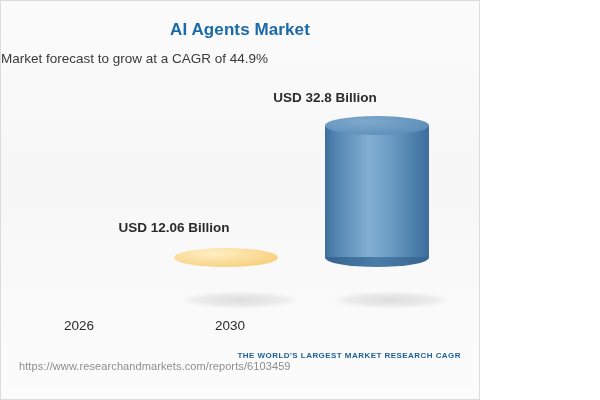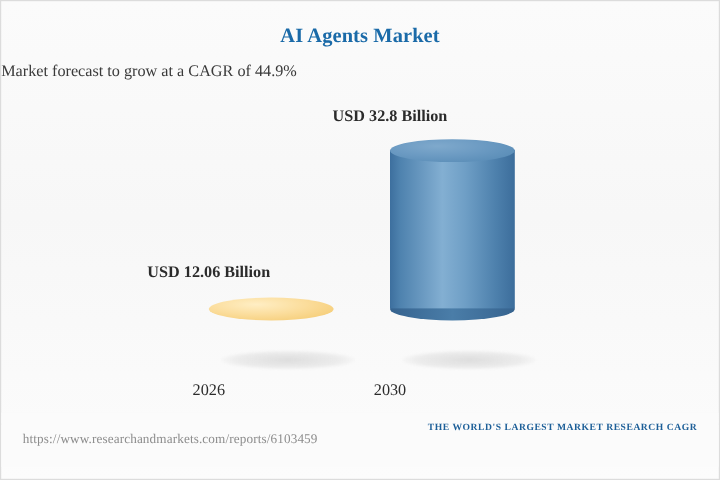--- a/index.html
+++ b/index.html
@@ -5,27 +5,26 @@
   html, body {
     margin: 0;
     padding: 0;
     background: #ffffff;
   }
   body {
     font-family: "Liberation Sans", sans-serif;
   }
   #page {
     position: relative;
-    width: 600px;
+    width: 480px;
     height: 400px;
     box-sizing: border-box;
     border: 1px solid #dcdcdc;
     background: linear-gradient(180deg, #fbfbfb 0%, #f7f7f7 45%, #fcfcfc 100%);
     overflow: hidden;
-    font-family: Liberation Serif, serif;
   }
 
   
   .chart-title {
     position: absolute;
     left: 0;
     right: 0;
     top: 19px;
     text-align: center;
     font-size: 17px;
@@ -65,21 +64,21 @@
     font-size: 13.5px;
     font-weight: bold;
     color: #2b2b2b;
     white-space: nowrap;
   }
 
   
   .cat-label {
     position: absolute;
     width: 220px;
-    text-align: center;
+    text-align: left;
     font-size: 13.5px;
     color: #2b2b2b;
   }
 
   
   .cylinder {
     position: absolute;
   }
   .cyl-shadow {
     position: absolute;

